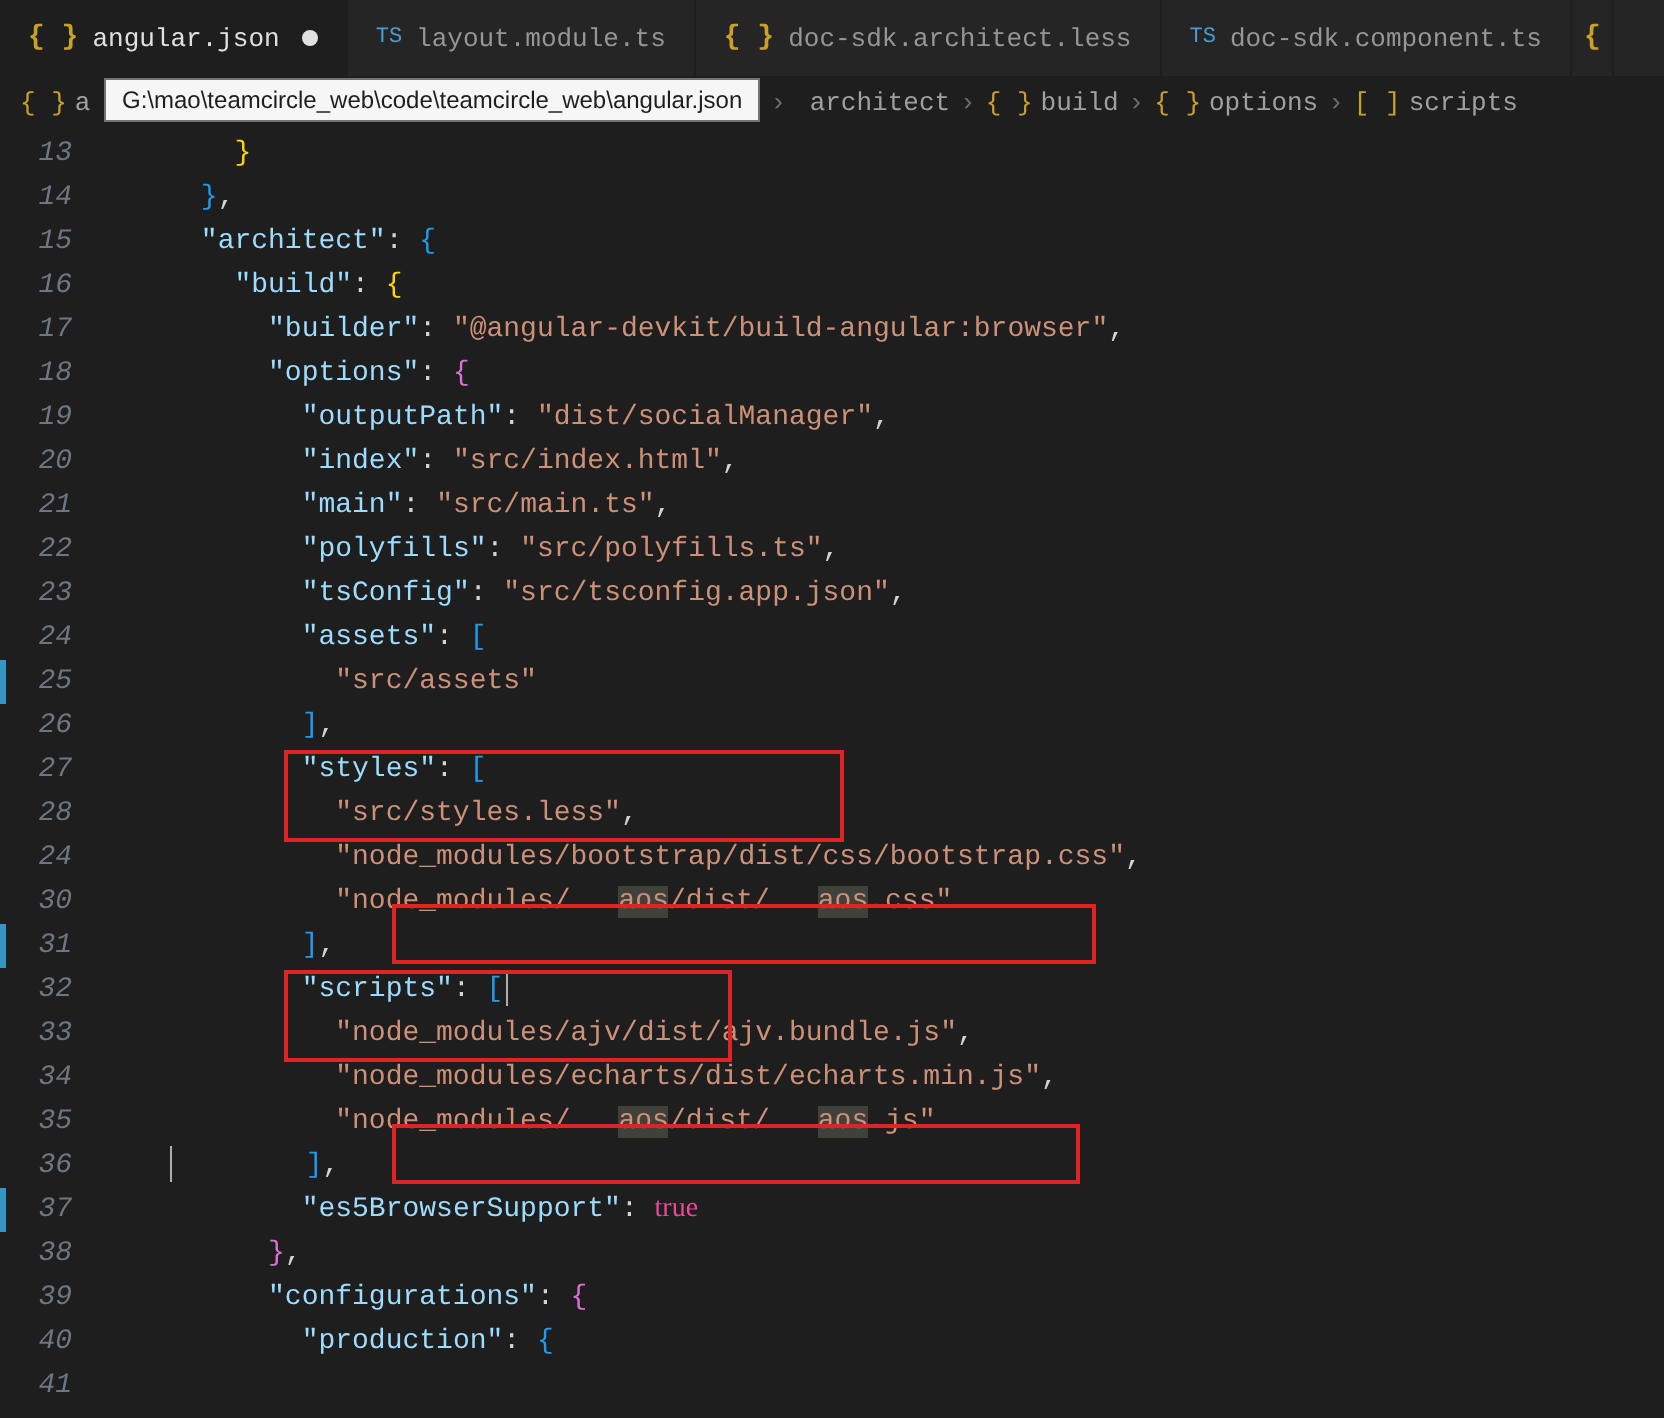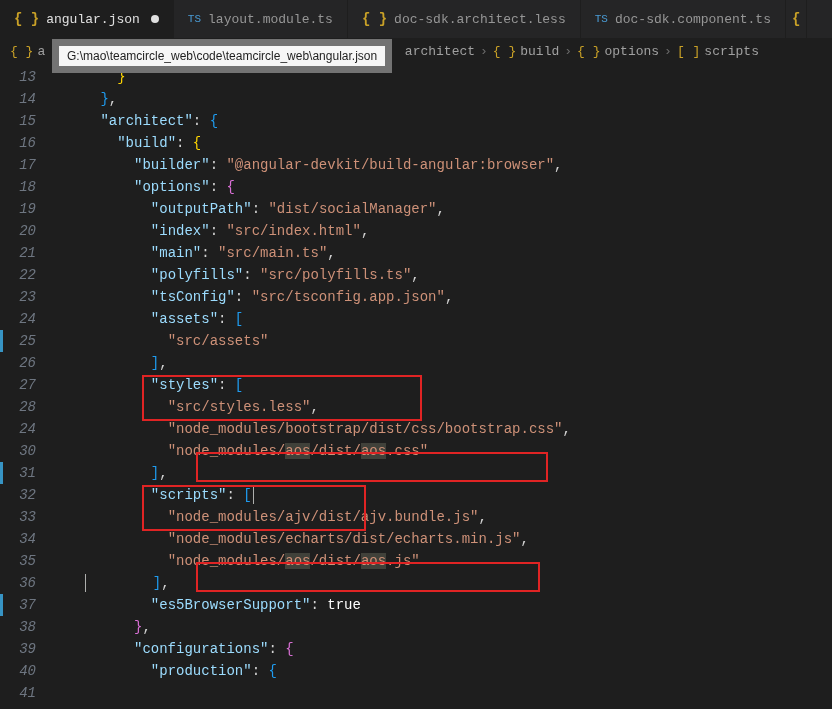--- a/index.html
+++ b/index.html
@@ -68,21 +68,21 @@
   .breadcrumb .sep { color: #6b6b6b; }
   .breadcrumb .bicon { color: #c9a127; }
   .tooltip {
     position: absolute;
     left: 52px;
     top: 1px;
     background: #f6f6f6;
     color: #1e1e1e;
     padding: 3px 8px;
     font-size: 12px;
-    border: 7px solid #737373;
+    border: 1px solid #737373;
     font-family: 'Segoe UI', Tahoma, sans-serif;
     z-index: 10;
   }
   .editor {
     display: flex;
     height: calc(100% - 64px);
     position: relative;
   }
   .modbar {
     width: 4px;
@@ -117,22 +117,22 @@
     height: 22px;
     line-height: 22px;
     white-space: pre;
   }
   .k  { color: #9cdcfe; } 
   .s  { color: #ce9178; } 
   .p  { color: #d4d4d4; } 
   .py { color: #ffd602; } 
   .pp { color: #da70d6; } 
   .pb { color: #1f9cf0; } 
-  .c  { color: #ffffff; } 
-  .hl { background: #40413a; }
+  .c  { color: #ec4899; font-family: Liberation Serif, serif; } 
+  .hl { background: #40413a; margin-left: 24px; }
   .redbox {
     position: absolute;
     border: 2px solid #e02424;
     pointer-events: none;
   }
   .cursor {
     display: inline-block;
     width: 1px;
     height: 18px;
     background: #aeafad;

